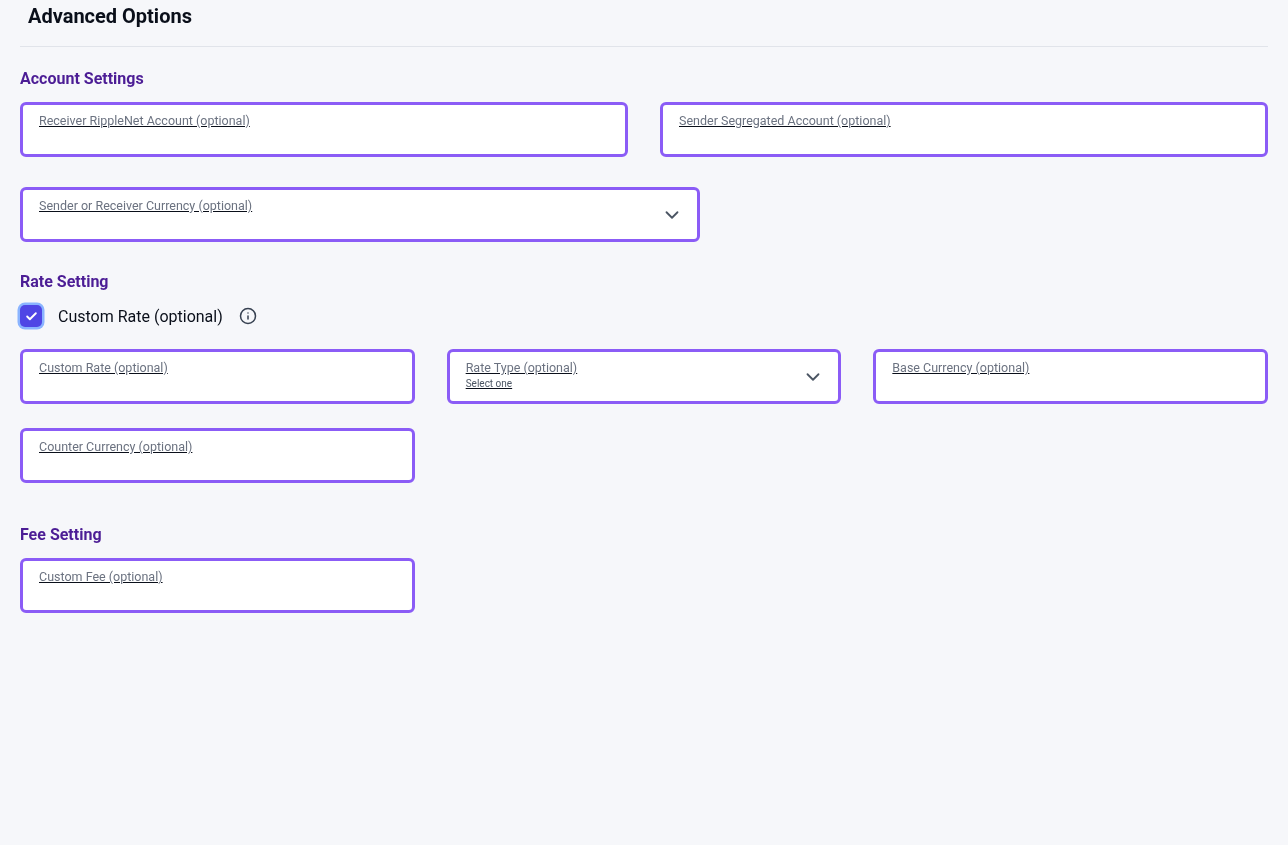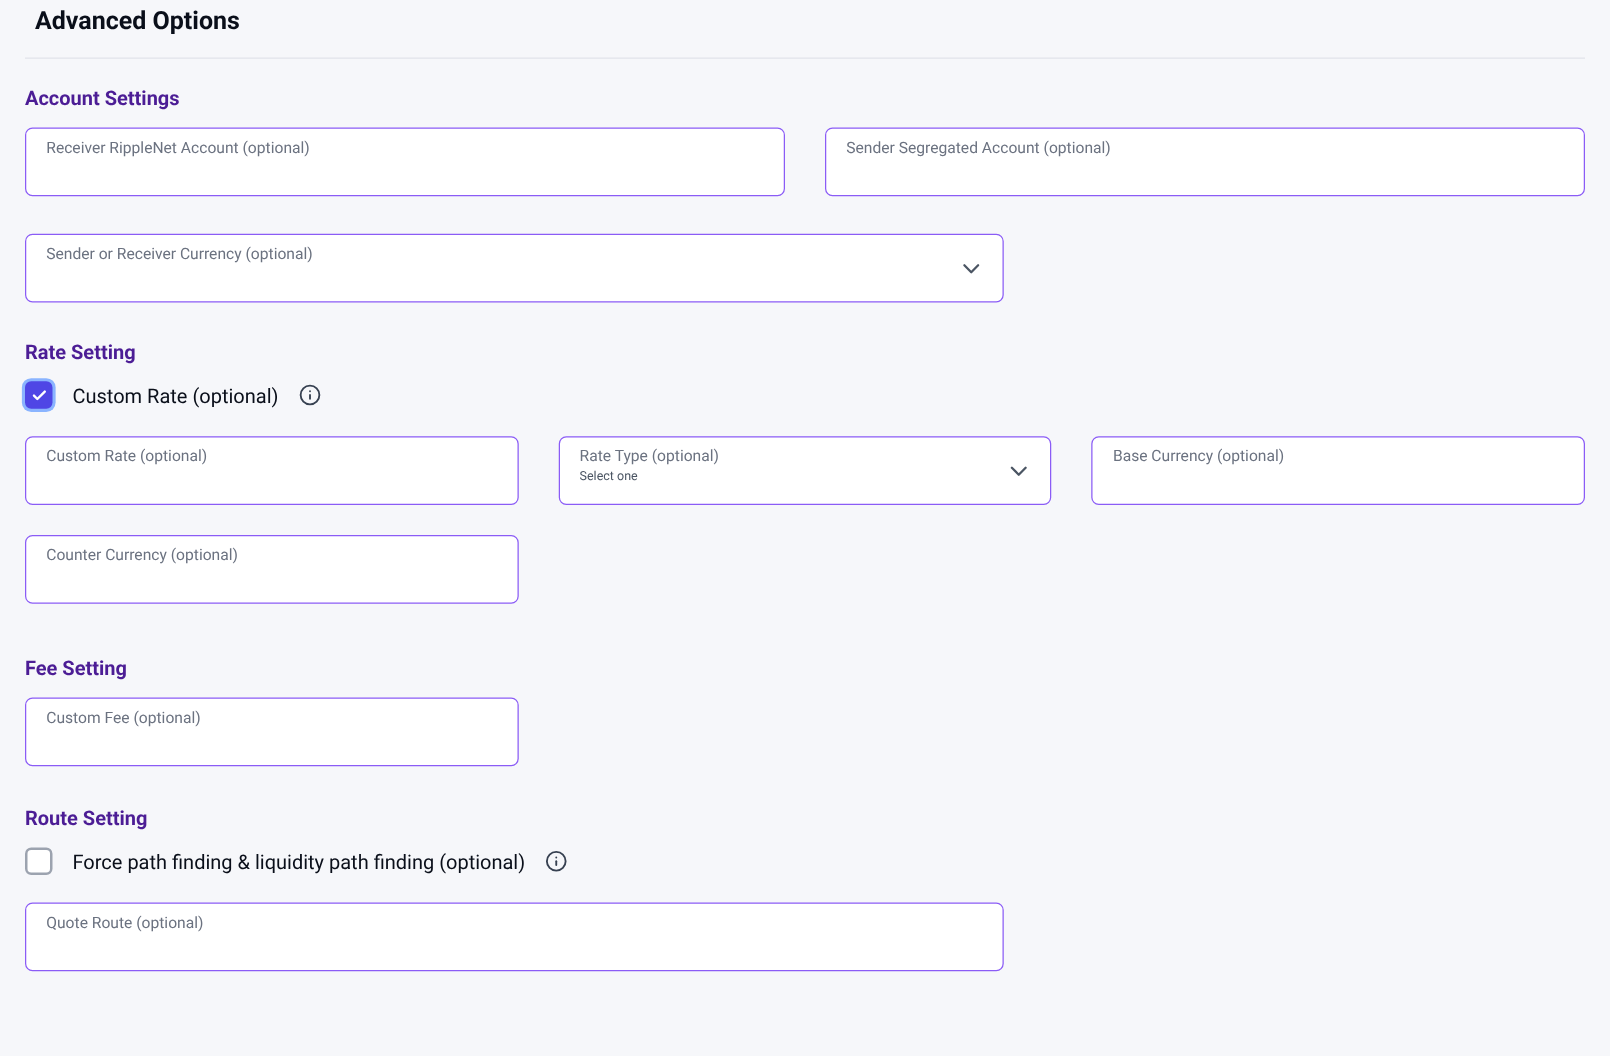--- a/index.html
+++ b/index.html
@@ -36,28 +36,29 @@
       display: flex;
       gap: 32px;
       margin-bottom: 28px;
     }
     .col {
       flex: 1;
     }
     .input-wrap {
       position: relative;
       background: #ffffff;
-      border: 1px solid #8b5cf6;
+      border: 3px solid #8b5cf6;
       border-radius: 6px;
       height: 55px;
       padding: 8px 14px 0 16px;
       display: flex;
       flex-direction: column;
       justify-content: flex-start;
       cursor: text;
+      text-decoration: underline;
     }
     .input-label {
       font-size: 12.5px;
       color: #6b7280;
       line-height: 1.2;
       pointer-events: none;
     }
     .input-value {
       font-size: 10px;
       color: #4b5563;
@@ -114,21 +115,21 @@
     .grid-3 {
       display: grid;
       grid-template-columns: 1fr 1fr 1fr;
       gap: 32px;
       margin-bottom: 24px;
     }
     .grid-half {
       width: 395px;
     }
     .grid-2-wide {
-      width: 783px;
+      width: 680px;
       border-radius: 13px;
     }
     .section-block {
       margin-bottom: 30px;
     }
   </style>
 </head>
 <body>
 
 <div class="page">
@@ -203,30 +204,13 @@
 
   <div class="section-block" style="margin-top:42px;">
     <div class="section-title">Fee Setting</div>
     <div class="grid-half">
       <div class="input-wrap">
         <span class="input-label">Custom Fee (optional)</span>
       </div>
     </div>
   </div>
 
-  <div class="section-block" style="margin-top:32px;">
-    <div class="section-title">Route Setting</div>
-    <div class="check-row">
-      <div class="checkbox unchecked"></div>
-      <span class="check-label">Force path finding &amp; liquidity path finding (optional)</span>
-      <svg class="info-icon" viewBox="0 0 24 24" fill="none" stroke="currentColor" stroke-width="2" stroke-linecap="round" stroke-linejoin="round">
-          <circle cx="12" cy="12" r="10"></circle>
-          <line x1="12" y1="16" x2="12" y2="12"></line>
-          <line x1="12" y1="8" x2="12.01" y2="8"></line>
-        </svg>
-    </div>
-    <div class="grid-2-wide">
-      <div class="input-wrap">
-        <span class="input-label">Quote Route (optional)</span>
-      </div>
-    </div>
-  </div>
 </div>
 
 </body></html>

